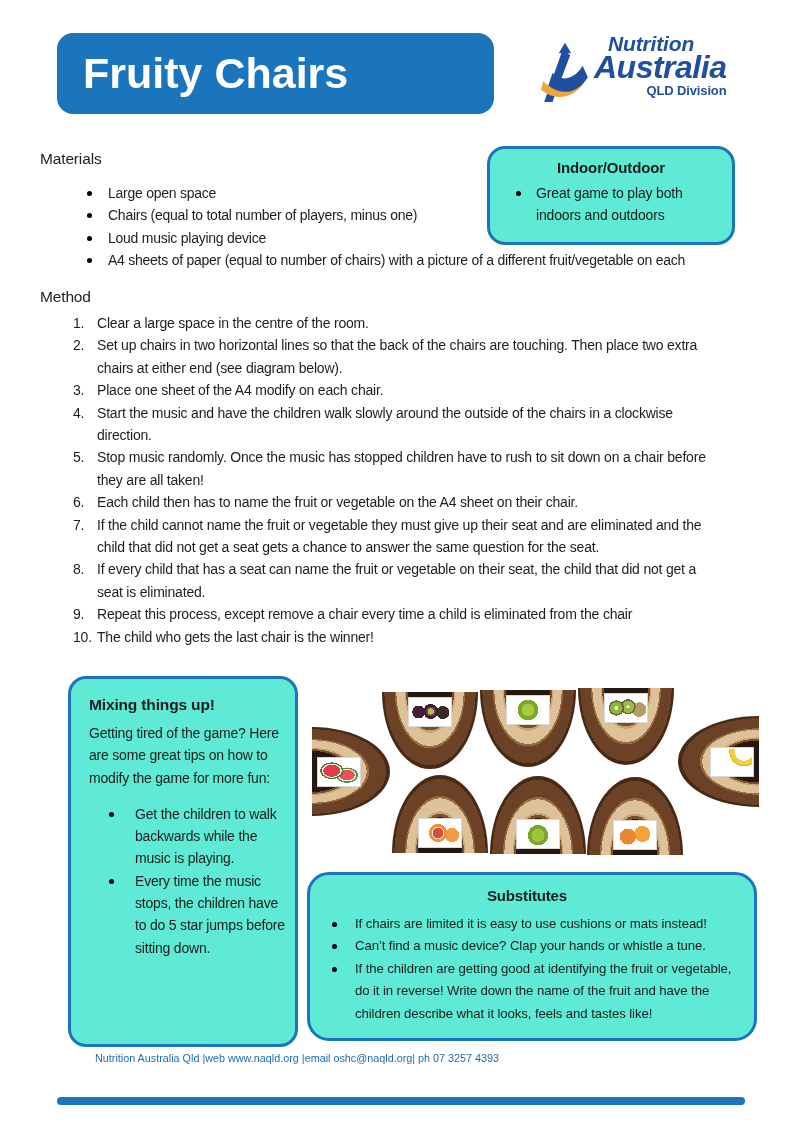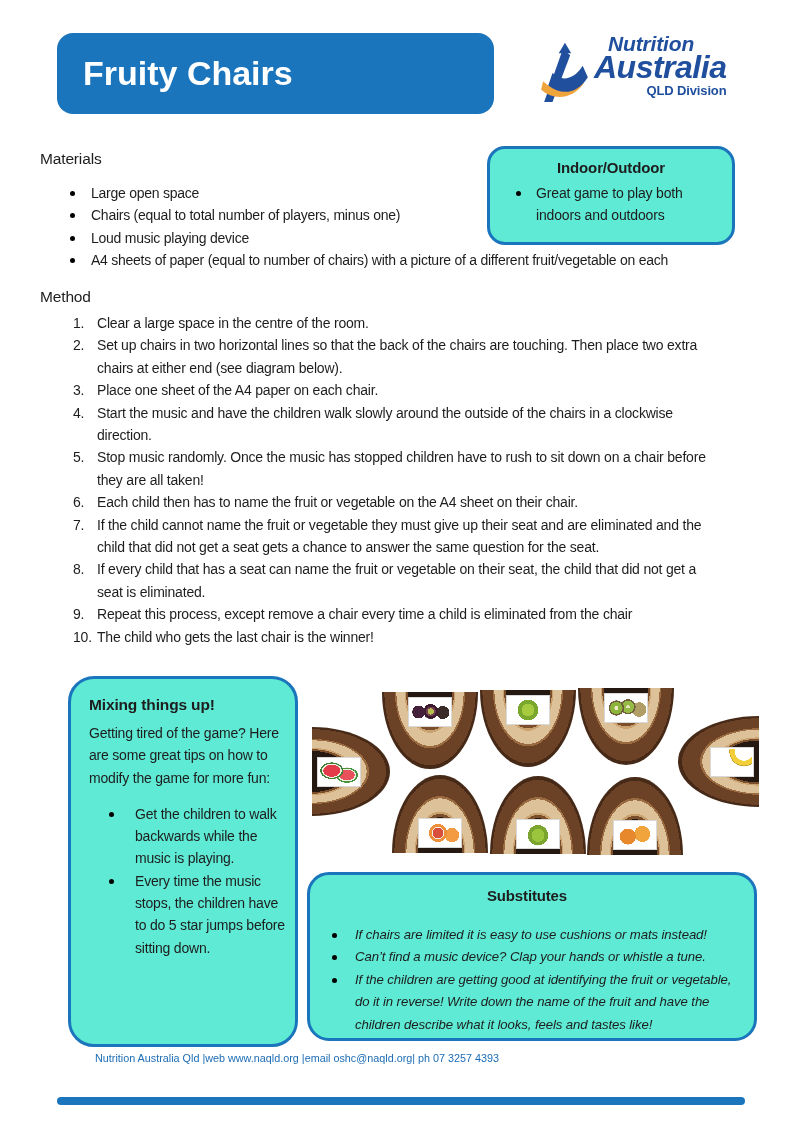--- a/index.html
+++ b/index.html
@@ -12,54 +12,54 @@
   *{margin:0;padding:0;box-sizing:border-box;}
   html,body{background:#ffffff;}
   body{
     width:800px;height:1130px;position:relative;overflow:hidden;
     font-family:"Liberation Sans",sans-serif;color:var(--text);
     letter-spacing:-0.15px;
   }
   
   .banner{position:absolute;left:57px;top:33px;width:437px;height:81px;
     background:var(--accent-blue);border-radius:16px;display:flex;align-items:center;}
-  .banner h1{color:#fff;font-size:34px;font-weight:bold;padding-left:26px;letter-spacing:0;}
+  .banner h1{color:#fff;font-size:43px;font-weight:bold;padding-left:26px;letter-spacing:0;}
   .logo{position:absolute;left:540px;top:32px;width:220px;height:84px;display:flex;}
   .logo-mark{width:52px;height:70px;margin-top:6px;flex:0 0 auto;}
   .logo-text{display:flex;flex-direction:column;align-items:flex-end;margin-left:2px;}
   .logo-n{font-style:italic;font-weight:bold;color:var(--logo-navy);font-size:21px;align-self:flex-start;margin-left:14px;}
   .logo-a{font-style:italic;font-weight:bold;color:var(--logo-navy);font-size:32px;margin-top:-7px;letter-spacing:-0.5px;}
   .logo-q{font-weight:bold;color:var(--logo-navy);font-size:13px;margin-top:-3px;}
   
   .h-sec{position:absolute;left:40px;font-size:15.5px;font-weight:normal;}
   ul.plain{list-style:none;}
   ul.plain li{position:relative;line-height:22.3px;font-size:14px;}
   ul.plain li::before{content:"";position:absolute;width:5px;height:5px;border-radius:50%;background:#000;top:9px;}
-  .materials-list{position:absolute;left:51px;top:182px;width:700px;}
+  .materials-list{position:absolute;left:68px;top:182px;width:700px;}
   .materials-list li{padding-left:40px;white-space:nowrap;letter-spacing:-0.25px;}
   .materials-list li::before{left:19px;}
   .method-list{position:absolute;left:57px;top:312px;width:662px;list-style:none;counter-reset:step;}
   .method-list li{counter-increment:step;position:relative;padding-left:40px;
     line-height:22.4px;font-size:14px;letter-spacing:-0.2px;}
   .method-list li::before{content:counter(step) ".";position:absolute;left:16px;}
   
   .bluebox{position:absolute;border:3px solid var(--accent-blue);background:#5eead4;}
   .box-io{left:487px;top:146px;width:248px;height:99px;border-radius:18px;padding:10px 12px 0 12px;}
   .box-io h3{text-align:center;font-size:15px;margin-bottom:6px;}
   .box-io ul li{padding-left:34px;width:205px;}
   .box-io ul li::before{left:14px;}
-  .box-mix{left:68px;top:676px;width:230px;height:371px;border-radius:26px;padding:17px 12px 0 18px;}
+  .box-mix{left:68px;top:676px;width:230px;height:371px;border-radius:18px;padding:17px 12px 0 18px;}
   .box-mix h3{font-size:15.5px;margin-bottom:8px;}
   .box-mix p{font-size:14px;line-height:22.3px;width:200px;letter-spacing:-0.2px;}
   .box-mix ul{margin-top:14px;}
   .box-mix ul li{padding-left:46px;width:200px;letter-spacing:-0.2px;}
   .box-mix ul li::before{left:20px;}
   .box-sub{left:307px;top:872px;width:450px;height:169px;border-radius:22px;padding:12px 10px 0 0;}
-  .box-sub h3{text-align:center;font-size:15px;margin-bottom:20px;}
-  .box-sub ul li{padding-left:45px;font-size:13.2px;line-height:22.4px;letter-spacing:-0.1px;font-style:italic;}
+  .box-sub h3{text-align:center;font-size:15px;margin-bottom:9px;}
+  .box-sub ul li{padding-left:45px;font-size:13.2px;line-height:22.4px;letter-spacing:-0.1px;}
   .box-sub ul li::before{left:22px;top:9px;}
   
   .diagram{position:absolute;left:312px;top:676px;width:448px;height:188px;}
   .chair{position:absolute;}
   .chair-down{border-radius:0 0 50% 50% / 0 0 100% 100%;
     background:radial-gradient(50% 100% at 50% 0%,#241810 0 46%,#7b4f2b 46% 50%,#caa270 50% 53%,#ddc199 53% 70%,#9a6b40 70% 73%,#6b4226 73% 95%,#462a17 95% 100%);}
   .chair-up{border-radius:50% 50% 0 0 / 100% 100% 0 0;
     background:radial-gradient(50% 100% at 50% 100%,#241810 0 46%,#7b4f2b 46% 50%,#caa270 50% 53%,#ddc199 53% 70%,#9a6b40 70% 73%,#6b4226 73% 95%,#462a17 95% 100%);}
   .chair-right{border-radius:0 100% 100% 0 / 0 50% 50% 0;
     background:radial-gradient(100% 50% at 0% 50%,#241810 0 46%,#7b4f2b 46% 50%,#caa270 50% 53%,#ddc199 53% 70%,#9a6b40 70% 73%,#6b4226 73% 95%,#462a17 95% 100%);}
@@ -140,21 +140,21 @@
   <h3>Indoor/Outdoor</h3>
   <ul class="plain">
       <li>Great game to play both indoors and outdoors</li>
     </ul>
 </div>
 
 <h2 class="h-sec" style="top:288px;">Method</h2>
 <ol class="method-list">
     <li>Clear a large space in the centre of the room.</li>
     <li>Set up chairs in two horizontal lines so that the back of the chairs are touching. Then place two extra chairs at either end (see diagram below).</li>
-    <li>Place one sheet of the A4 paper on each chair.</li>
+    <li>Place one sheet of the A4 modify on each chair.</li>
     <li>Start the music and have the children walk slowly around the outside of the chairs in a clockwise direction.</li>
     <li>Stop music randomly. Once the music has stopped children have to rush to sit down on a chair before they are all taken!</li>
     <li>Each child then has to name the fruit or vegetable on the A4 sheet on their chair.</li>
     <li>If the child cannot name the fruit or vegetable they must give up their seat and are eliminated and the child that did not get a seat gets a chance to answer the same question for the seat.</li>
     <li>If every child that has a seat can name the fruit or vegetable on their seat, the child that did not get a seat is eliminated.</li>
     <li>Repeat this process, except remove a chair every time a child is eliminated from the chair</li>
     <li>The child who gets the last chair is the winner!</li>
   </ol>
 
 <div class="bluebox box-mix">

